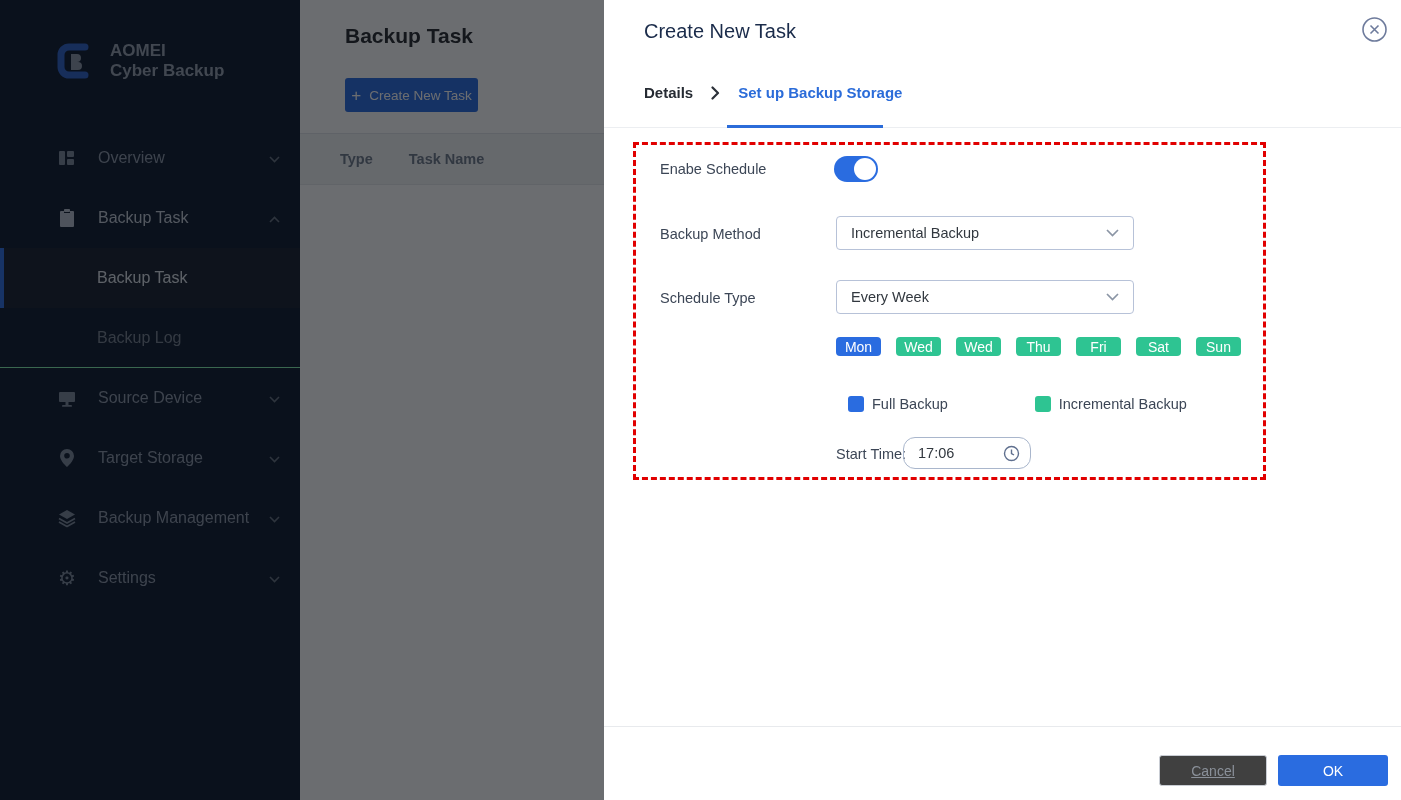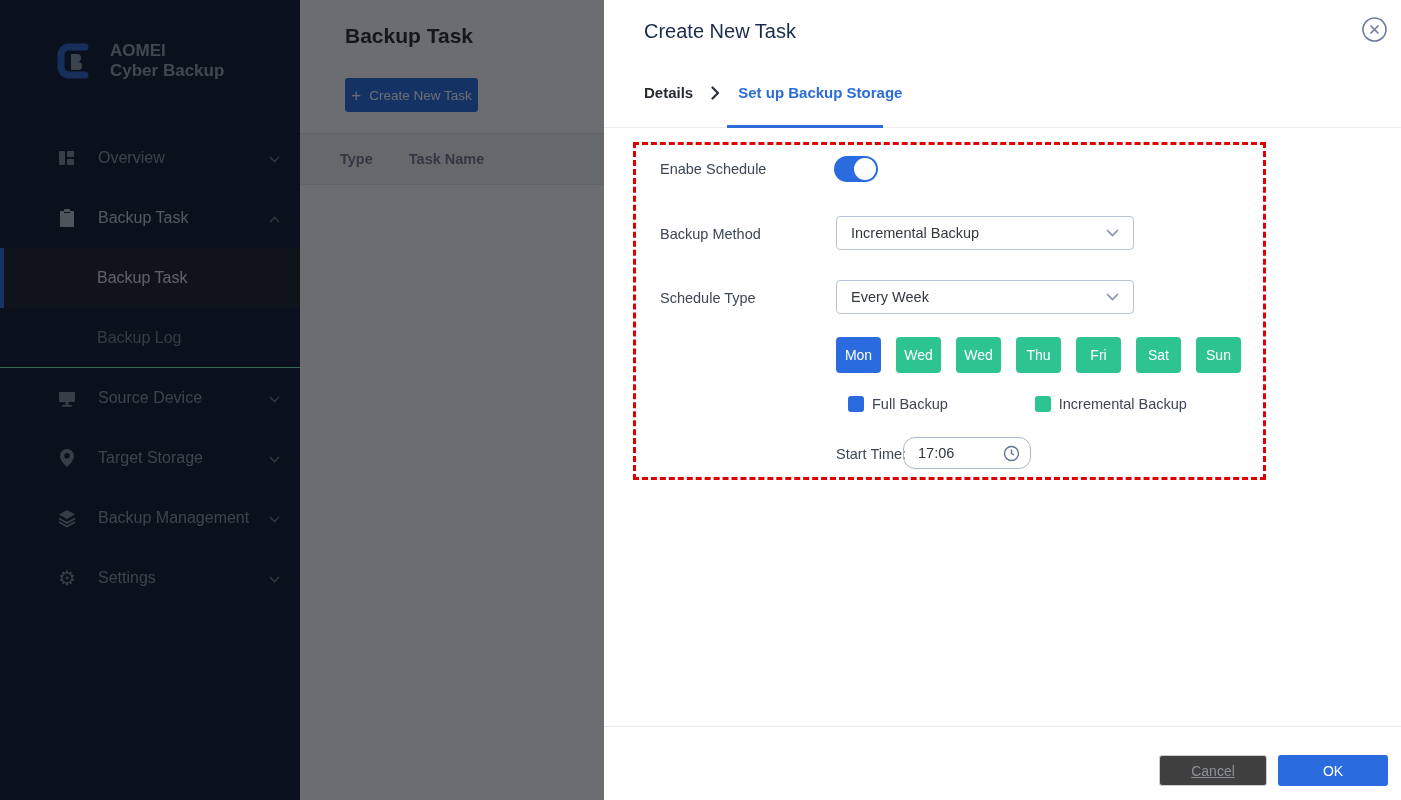--- a/index.html
+++ b/index.html
@@ -50,21 +50,21 @@
 
   .form-label { position:absolute; font-size:14.5px; color:#3c4656; }
   
   .toggle { position:absolute; left:230px; top:156px; width:44px; height:26px; background:var(--accent,#2a6ce0); border-radius:13px; cursor:pointer; }
   .toggle .knob { position:absolute; right:2px; top:2px; width:22px; height:22px; background:#fff; border-radius:50%; }
   
   .select { position:absolute; left:232px; width:298px; height:34px; border:1px solid #b7c2d8; border-radius:4px; background:#fff; display:flex; align-items:center; padding:0 14px; font-size:14.5px; color:#32383f; cursor:pointer; }
   .select .sel-chev { margin-left:auto; color:#8b95a5; display:flex; }
   
   .days { position:absolute; left:232px; top:337px; display:flex; gap:15px; }
-  .day { width:45px; height:36px; border:none; border-radius:4px; color:#fff; font-size:14px; cursor:pointer; font-family:inherit; }
+  .day { width:45px; height:19px; border:none; border-radius:4px; color:#fff; font-size:14px; cursor:pointer; font-family:inherit; }
   .day.full { background:var(--accent,#2a6ce0); }
   .day.inc { background:var(--green,#2ec492); }
   
   .legend { position:absolute; left:232px; top:396px; display:flex; align-items:center; font-size:14.5px; color:#3c4656;padding-left:12px; }
   .swatch { width:16px; height:16px; border-radius:3px; cursor:pointer; }
   .swatch.blue { background:var(--accent,#2a6ce0); }
   .swatch.green { background:var(--green,#2ec492); margin-left:87px; }
   .legend .lg-label { margin-left:8px; }
   
   .time-label { left:232px; top:446px; }

